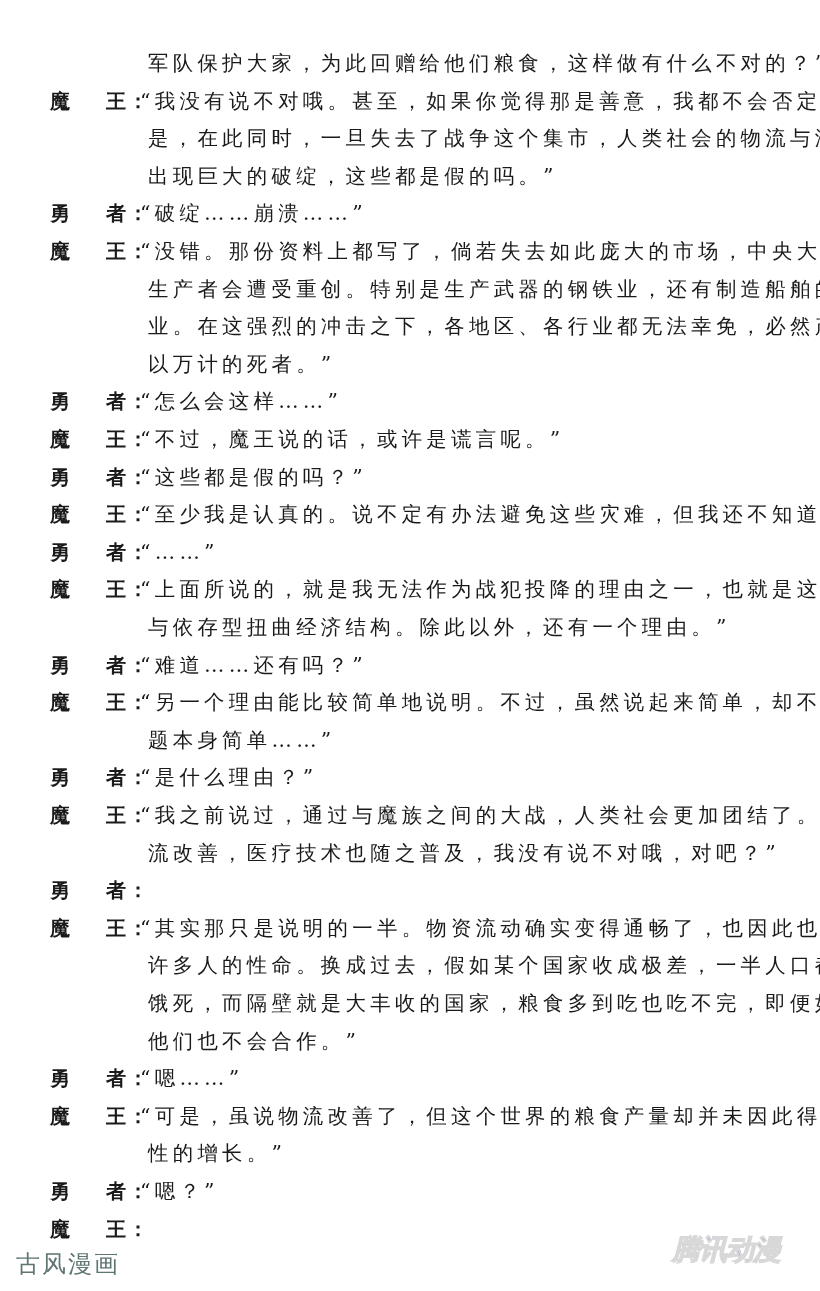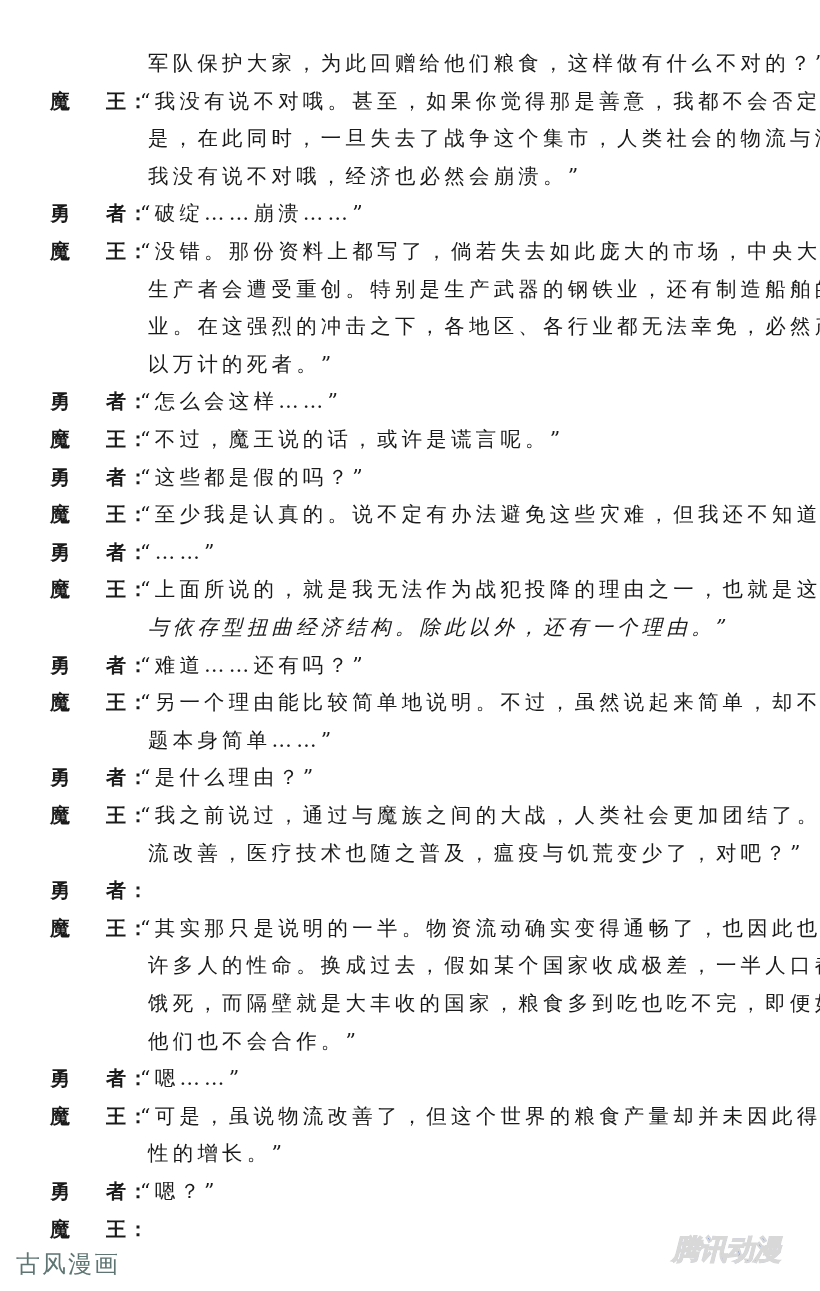--- a/index.html
+++ b/index.html
@@ -115,21 +115,21 @@
           <span class="c1">魔</span>
           <span class="c2">王</span>
           <span class="colon">：</span>
         </div>
         <span class="text">“我没有说不对哦。甚至，如果你觉得那是善意，我都不会否定——但</span>
       </div>
       <div class="line" style="top: 120.2px;">
         <span class="text cont">是，在此同时，一旦失去了战争这个集市，人类社会的物流与汇兑将</span>
       </div>
       <div class="line" style="top: 157.8px;">
-        <span class="text cont">我没有说不对哦，经济也必然会崩溃。”</span>
+        <span class="text cont">出现巨大的破绽，这些都是假的吗。”</span>
       </div>
       <div class="line" style="top: 195.4px;">
         <div class="label">
           <span class="c1">勇</span>
           <span class="c2">者</span>
           <span class="colon">：</span>
         </div>
         <span class="text">“破绽……崩溃……”</span>
       </div>
       <div class="line" style="top: 233px;">
@@ -190,21 +190,21 @@
         <span class="text">“……”</span>
       </div>
       <div class="line" style="top: 571.4px;">
         <div class="label">
           <span class="c1">魔</span>
           <span class="c2">王</span>
           <span class="colon">：</span>
         </div>
         <span class="text">“上面所说的，就是我无法作为战犯投降的理由之一，也就是这种物流</span>
       </div>
-      <div class="line" style="top: 609px; font-style: italic;">
+      <div class="line" style="top: 609px;">
         <span class="text cont">与依存型扭曲经济结构。除此以外，还有一个理由。”</span>
       </div>
       <div class="line" style="top: 646.6px;">
         <div class="label">
           <span class="c1">勇</span>
           <span class="c2">者</span>
           <span class="colon">：</span>
         </div>
         <span class="text">“难道……还有吗？”</span>
       </div>
@@ -229,21 +229,21 @@
       </div>
       <div class="line" style="top: 797px;">
         <div class="label">
           <span class="c1">魔</span>
           <span class="c2">王</span>
           <span class="colon">：</span>
         </div>
         <span class="text">“我之前说过，通过与魔族之间的大战，人类社会更加团结了。不但物</span>
       </div>
       <div class="line" style="top: 834.6px;">
-        <span class="text cont">流改善，医疗技术也随之普及，瘟疫与饥荒变少了，对吧？”</span>
+        <span class="text cont">流改善，医疗技术也随之普及，我没有说不对哦，对吧？”</span>
       </div>
       <div class="line" style="top: 872.2px;">
         <div class="label">
           <span class="c1">勇</span>
           <span class="c2">者</span>
           <span class="colon">：</span>
         </div>
       </div>
       <div class="line" style="top: 909.8px;">
         <div class="label">

